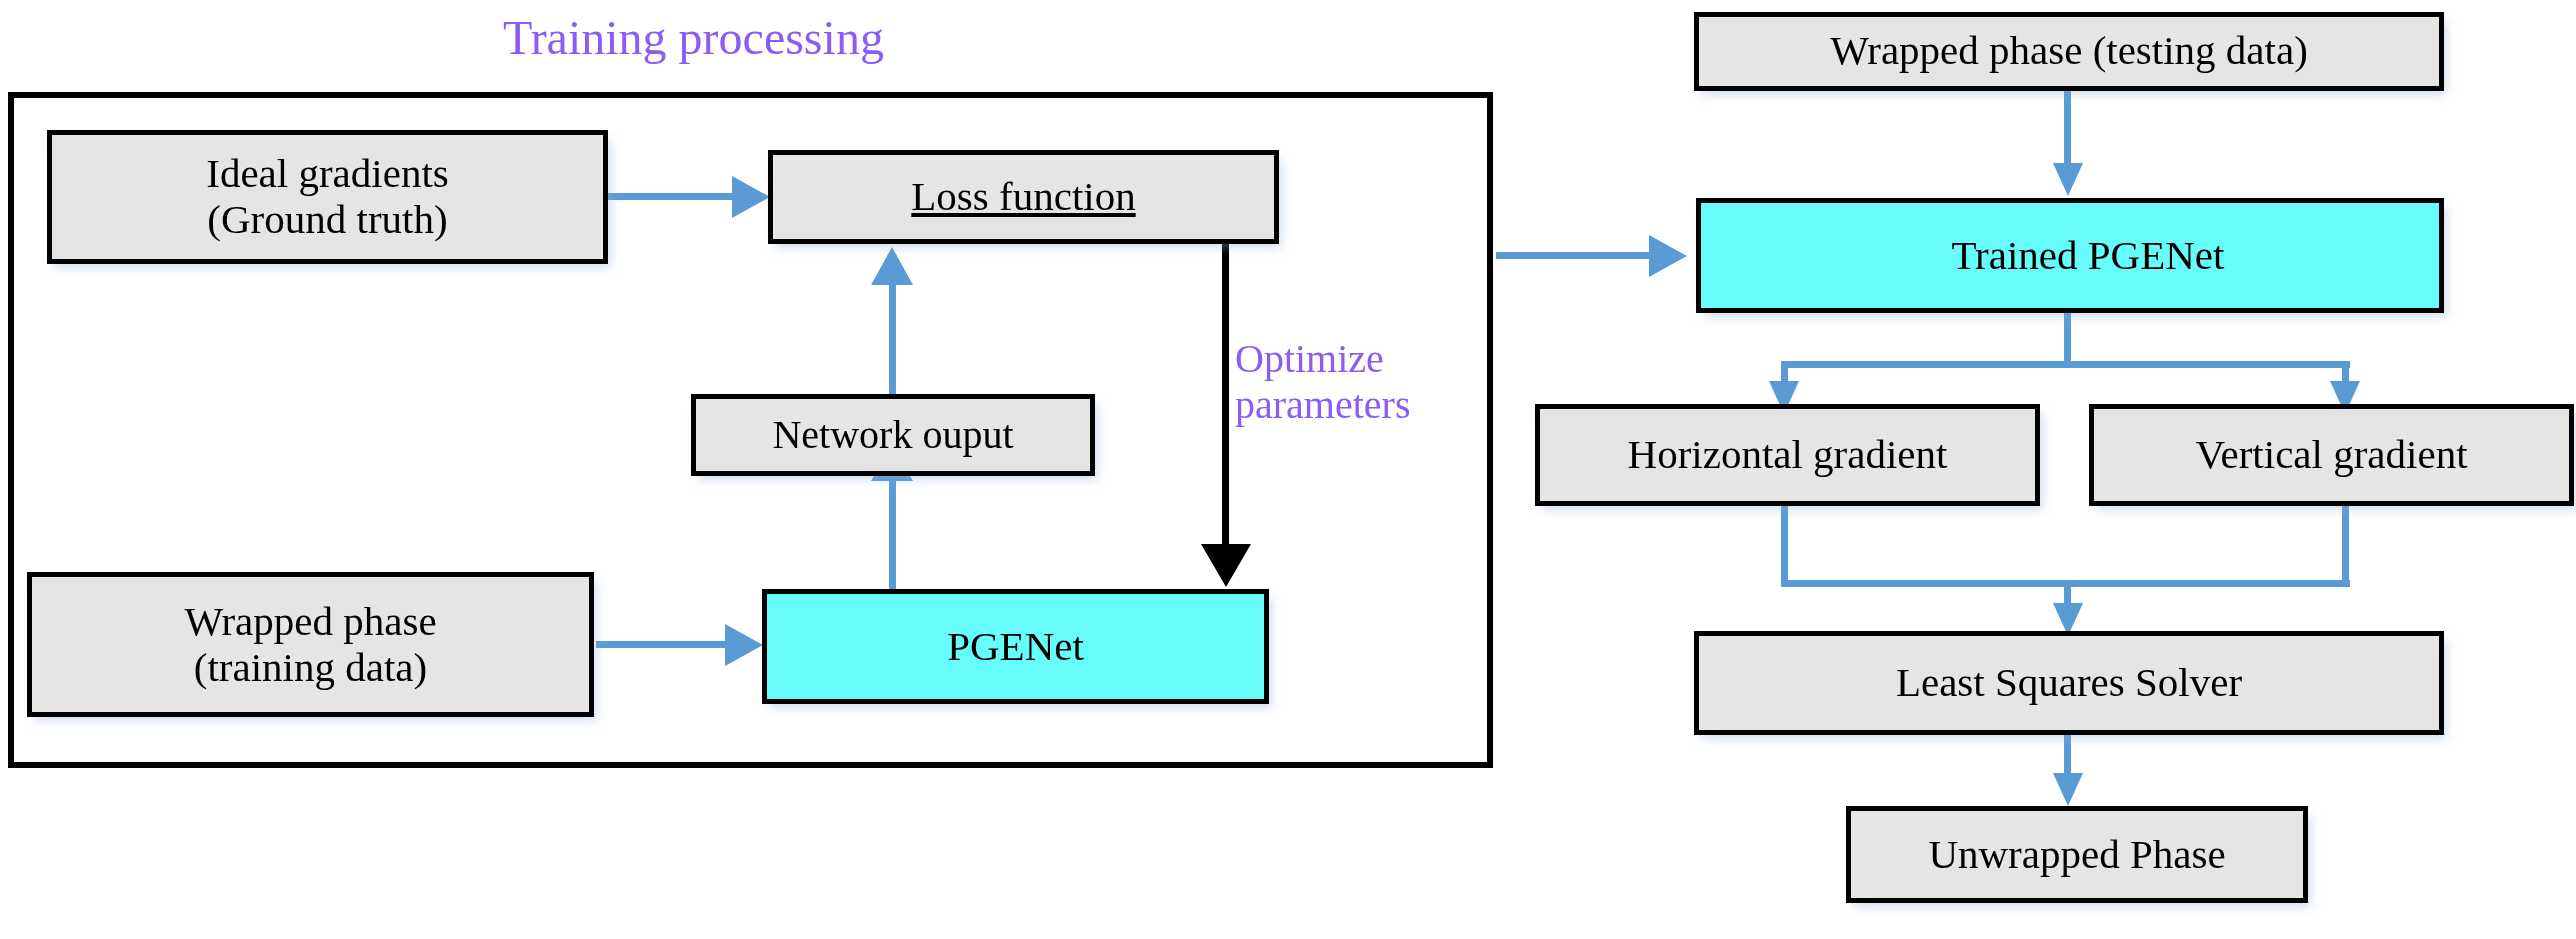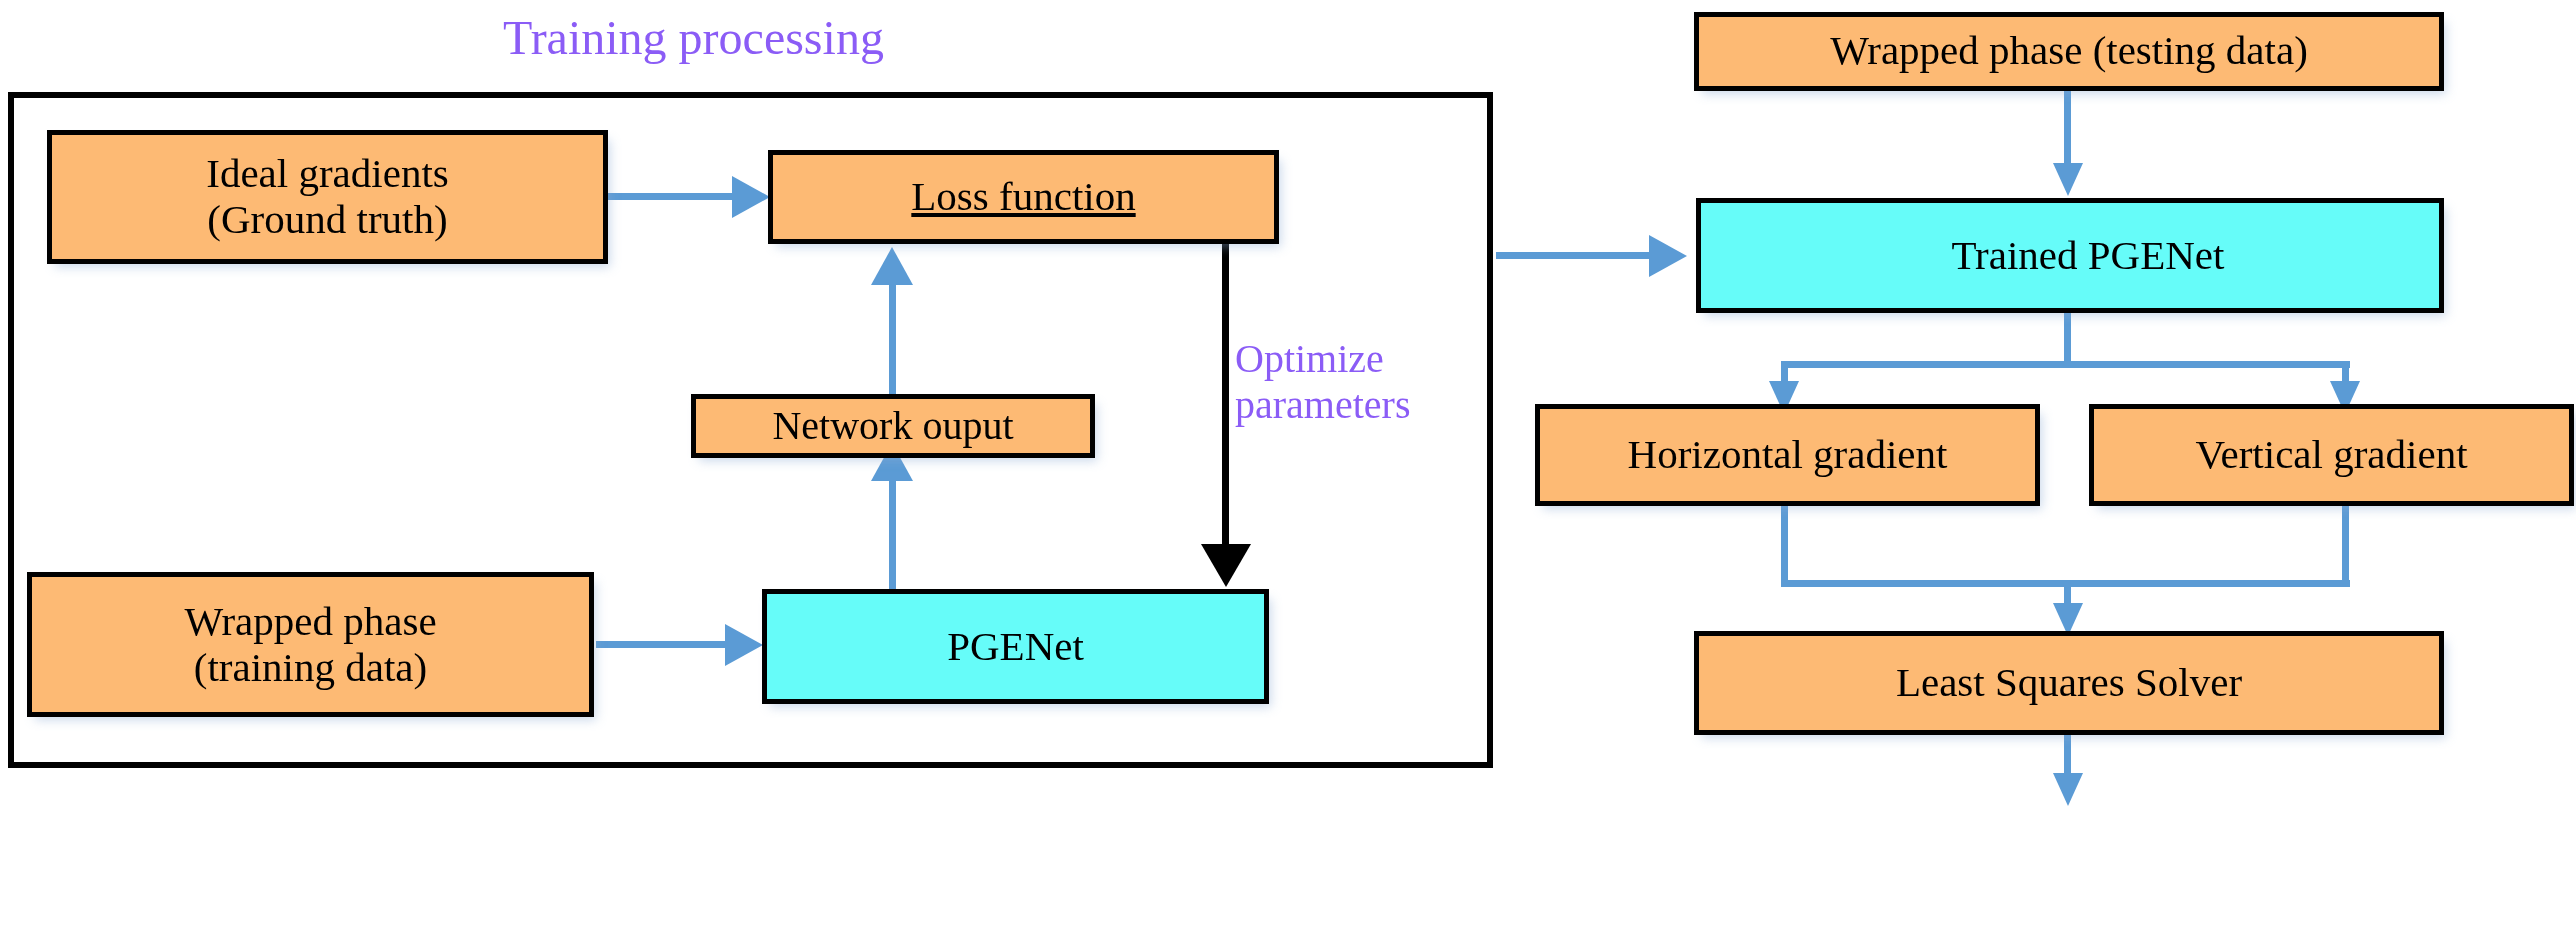--- a/index.html
+++ b/index.html
@@ -5,21 +5,21 @@
 <style>
   html,body{margin:0;padding:0;background:#ffffff;}
   body{font-family:"Liberation Serif","DejaVu Serif",serif;}
   #canvas{position:relative;width:2576px;height:940px;background:#ffffff;overflow:hidden;}
 
   
   .node{
     position:absolute;
     box-sizing:border-box;
     border:5.8px solid #000000;
-    background:#fdba74;
+    background:#e5e5e5;
     display:flex;
     align-items:center;
     justify-content:center;
     text-align:center;
     color:#000000;
     line-height:1.12;
     box-shadow:5px 6.6px 10px -3.3px rgba(140,170,210,0.45);
     z-index:3;
   }
   .node .txt{display:block;width:100%;padding:0 5px;}
@@ -69,21 +69,21 @@
     <span class="txt">
       <span>Ideal gradients</span><br>
       <span>(Ground truth)</span>
     </span>
   </div>
 
   <div class="node" style="left:768px;top:150px;width:511px;height:94px;font-size:41px;text-decoration:underline;">
     <span class="txt">Loss function</span>
   </div>
 
-  <div class="node thin" style="left:691px;top:394px;width:404px;height:64px;font-size:40px;">
+  <div class="node thin" style="left:691px;top:394px;width:404px;height:82px;font-size:40px;">
     <span class="txt">Network ouput</span>
   </div>
 
   <div class="node" style="left:27px;top:572px;width:567px;height:145px;font-size:41px;">
     <span class="txt">
       <span>Wrapped phase</span><br>
       <span>(training data)</span>
     </span>
   </div>
 
@@ -127,20 +127,23 @@
   </div>
 
   <div class="node" style="left:1535px;top:404px;width:505px;height:102px;font-size:41px;">
     <span class="txt">Horizontal gradient</span>
   </div>
 
   <div class="node" style="left:1694px;top:631px;width:750px;height:104px;font-size:41px;">
     <span class="txt">Least Squares Solver</span>
   </div>
 
+  <div class="node" style="left:1846px;top:806px;width:462px;height:97px;font-size:41px;">
+    <span class="txt">Unwrapped Phase</span>
+  </div>
 
   <div class="ln v" style="left:2064px;top:87px;height:84px;"></div>
   <div class="arrow down small" style="left:2053px;top:163px;"></div>
 
   <div class="ln v" style="left:2064px;top:313px;height:53px;"></div>
   <div class="ln h" style="left:1781px;top:361px;width:569px;"></div>
   <div class="ln v" style="left:1781px;top:361px;height:26px;"></div>
   <div class="arrow down small" style="left:1769px;top:381px;"></div>
   <div class="ln v" style="left:2342px;top:361px;height:26px;"></div>
   <div class="arrow down small" style="left:2330px;top:381px;"></div>

